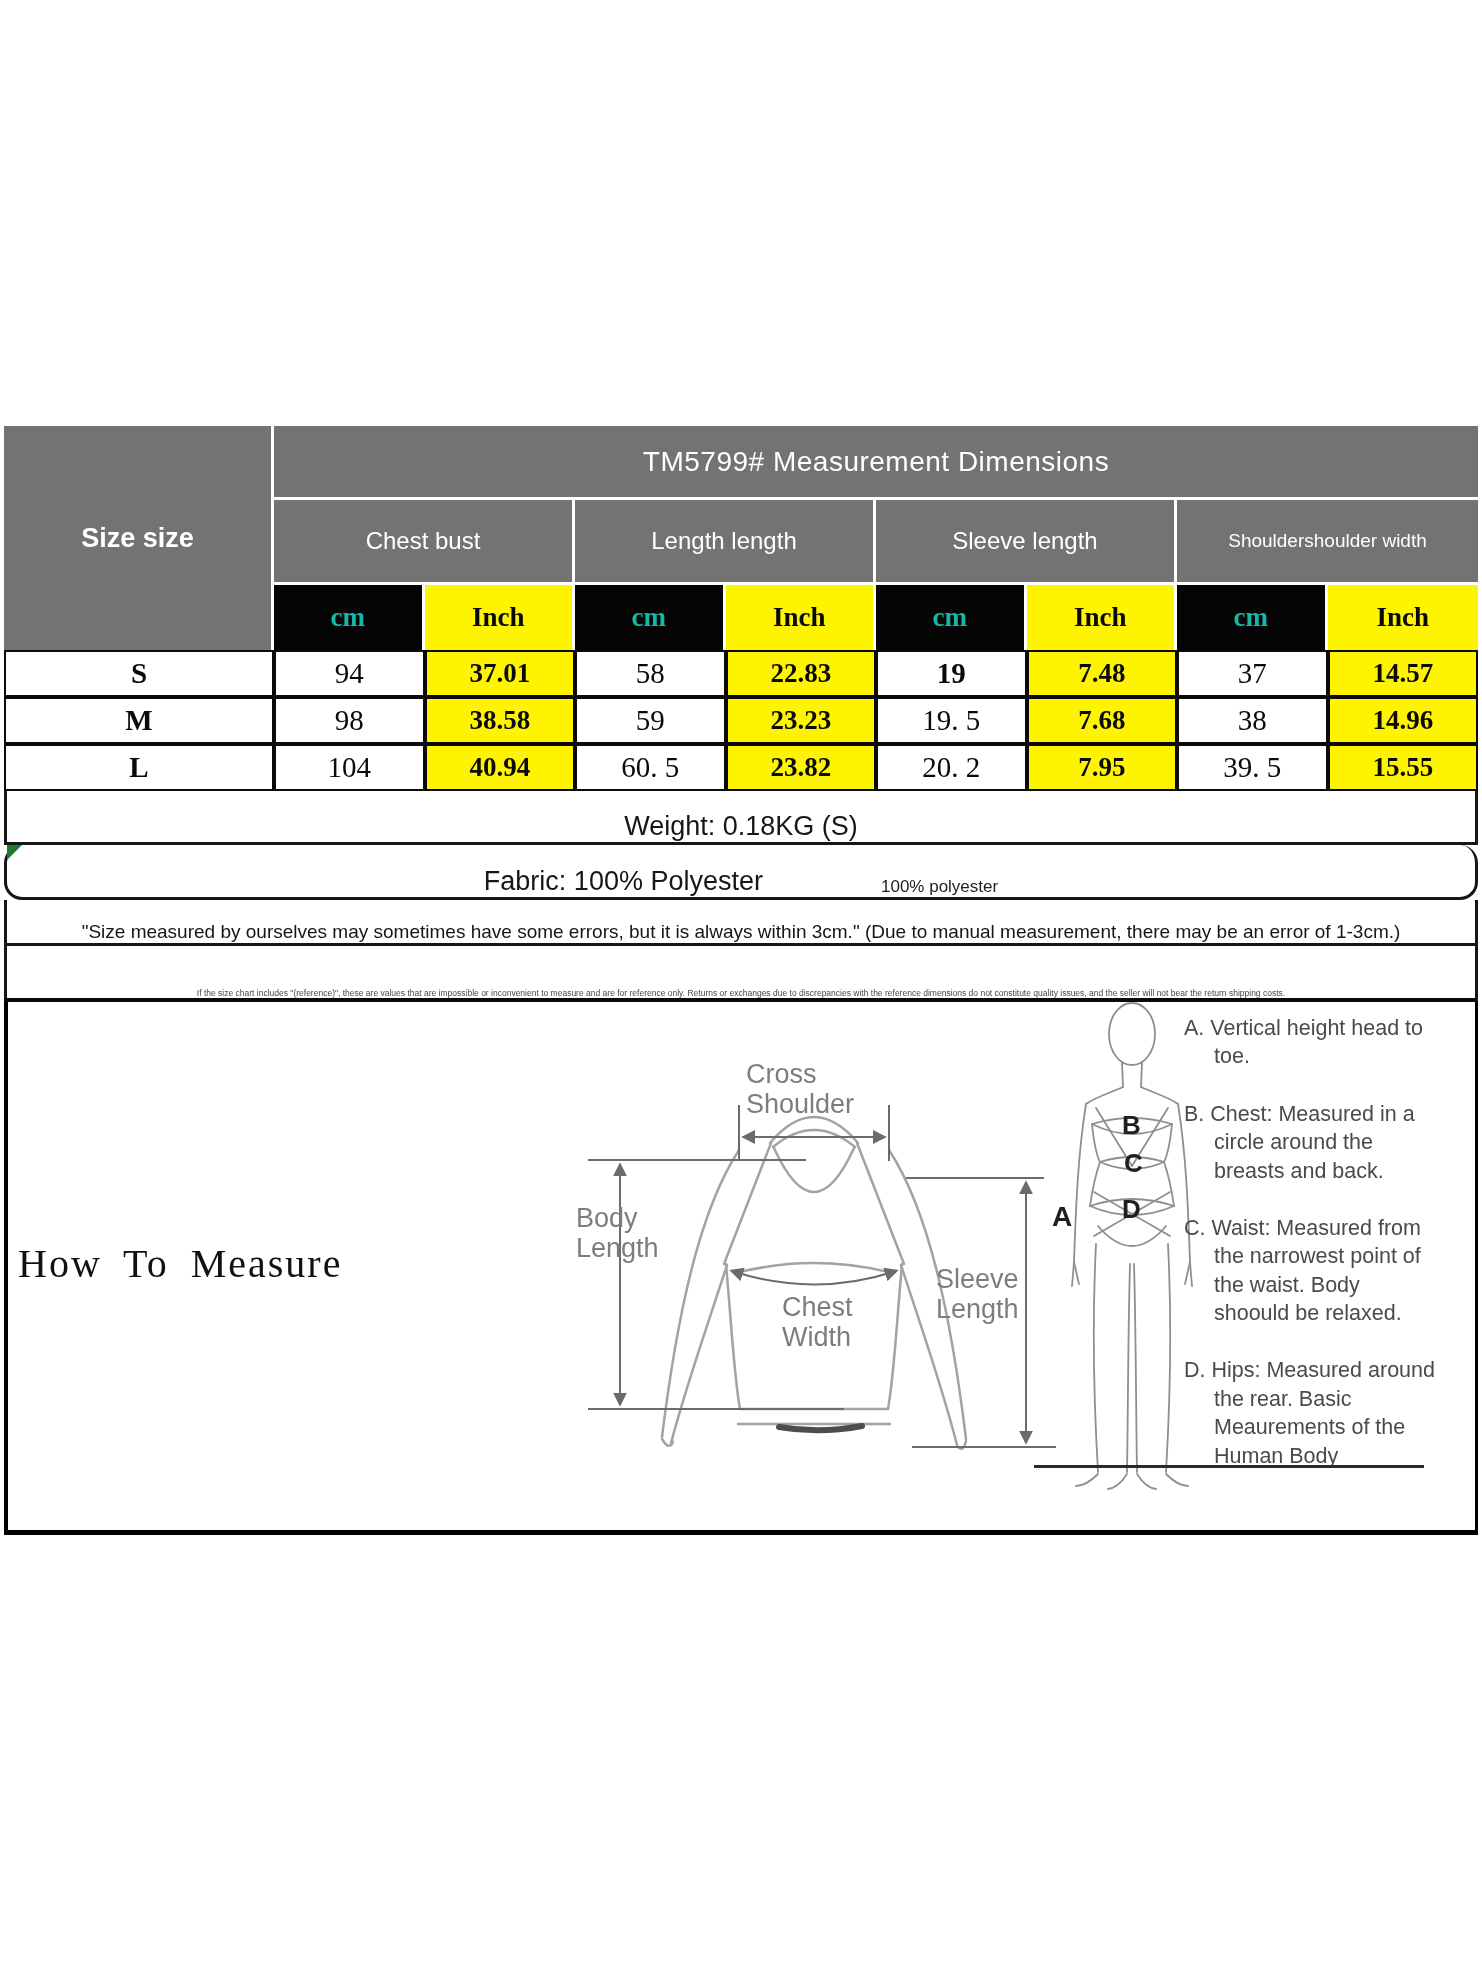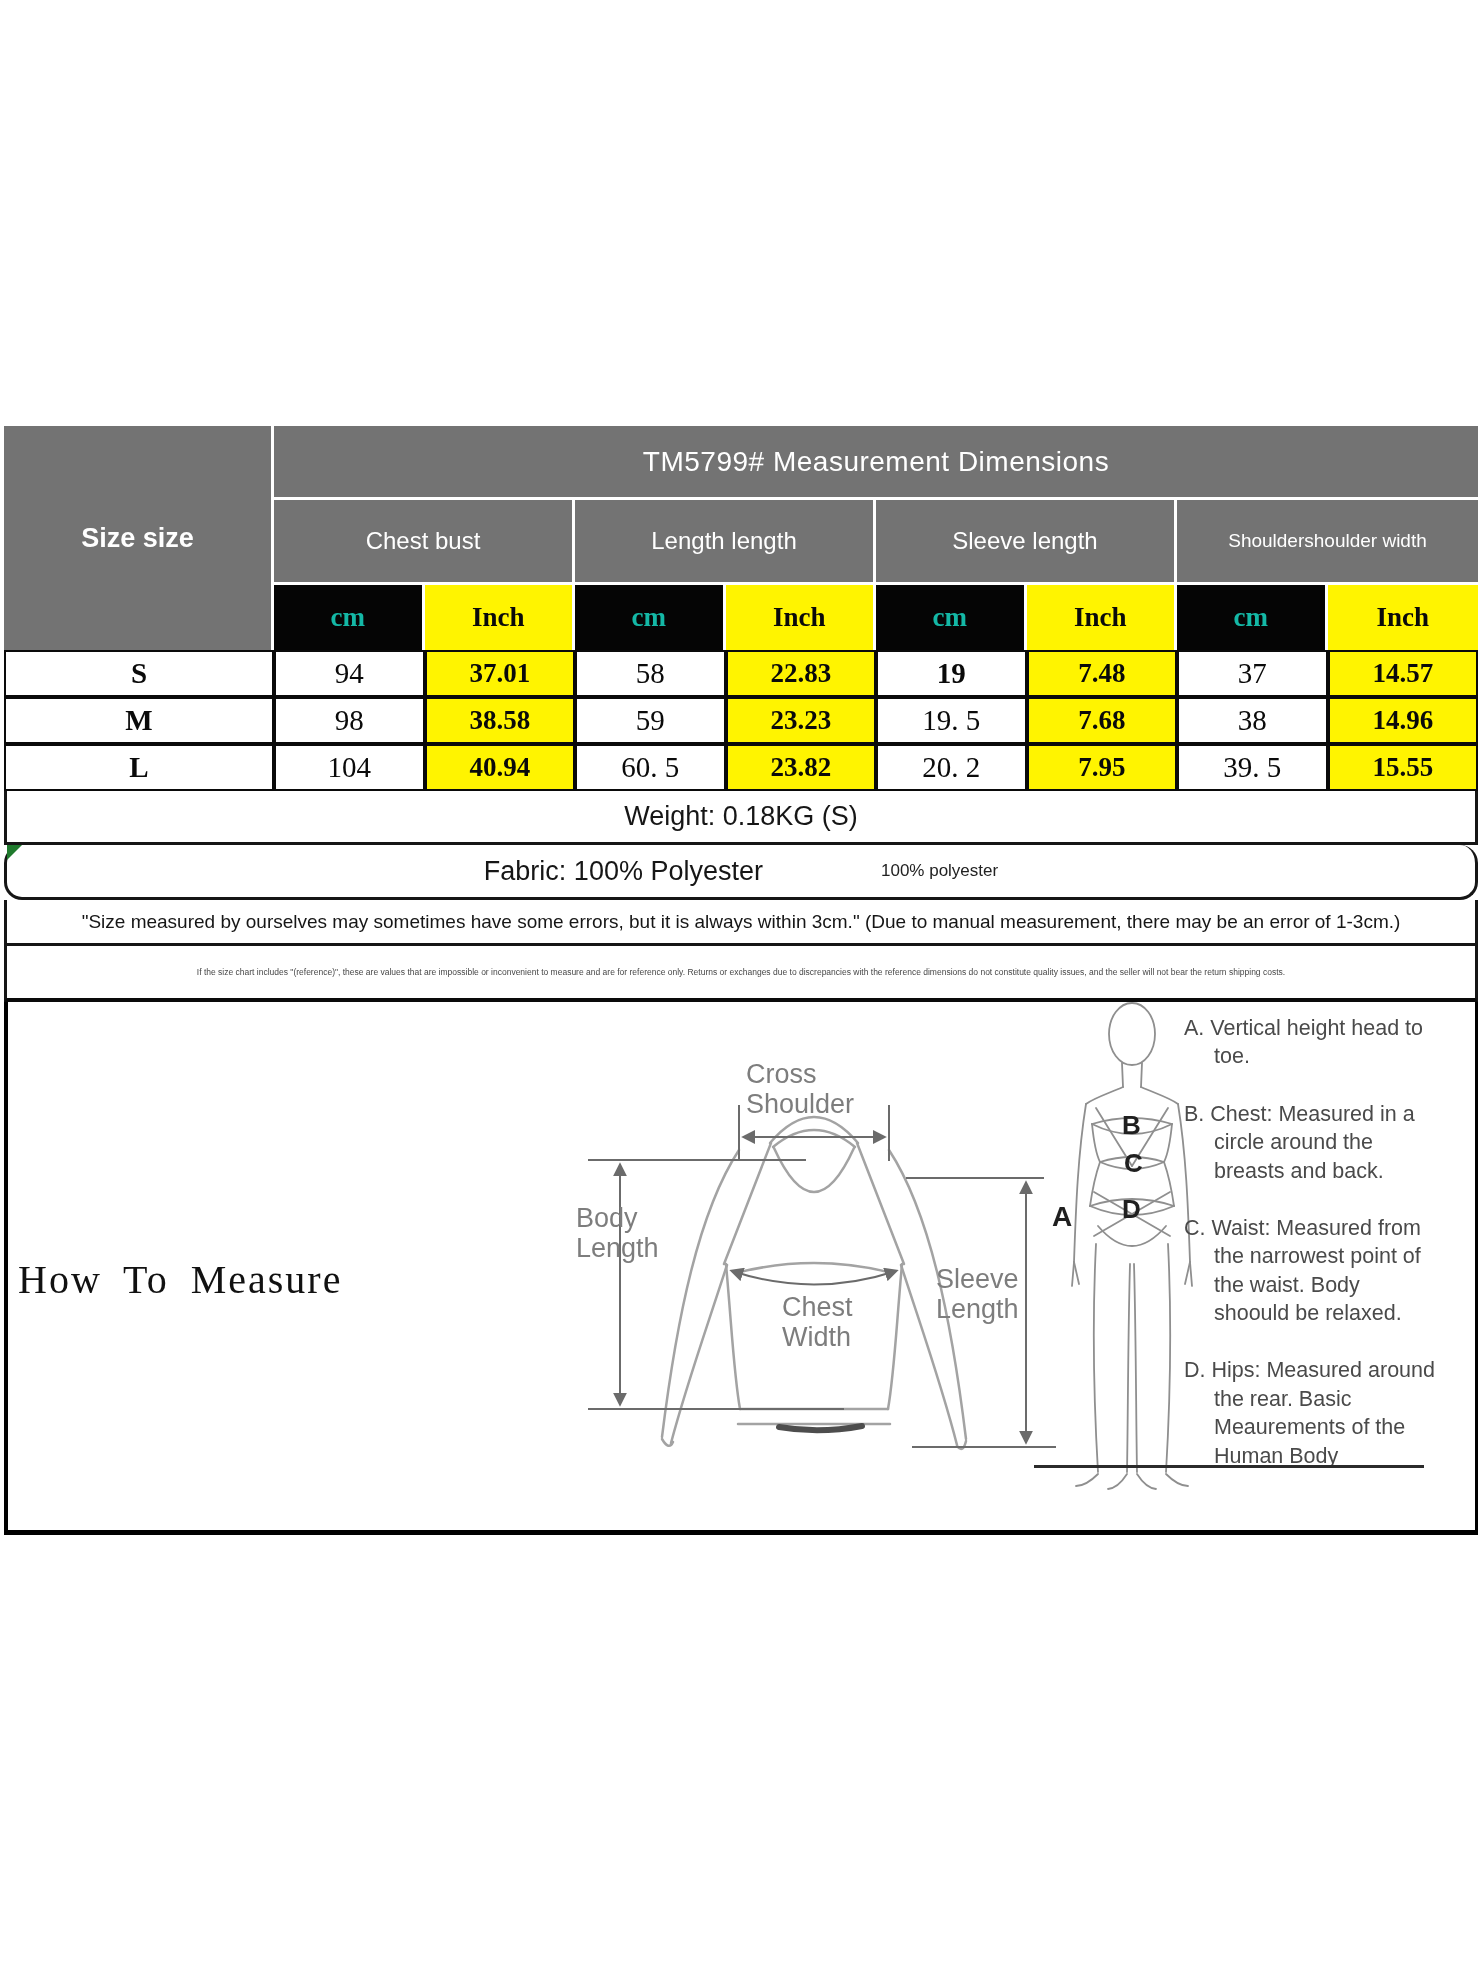--- a/index.html
+++ b/index.html
@@ -16,31 +16,31 @@
   .ucell{grid-row:3;display:flex;align-items:center;justify-content:center;
          font-family:"Liberation Serif",serif;font-weight:bold;font-size:27px;border-right:3px solid #ffffff;}
   .ucell.cm{background:#050505;color:#14b8a6;}
   .ucell.inch{background:var(--highlight,#fff400);color:#0a0a0a;}
   .ucell.lastu{border-right:none;}
   .dcell{background:#ffffff;color:#0a0a0a;display:flex;align-items:center;justify-content:center;
          border:2px solid #0a0a0a;font-family:"Liberation Serif",serif;font-size:29px;}
   .dcell.inchv{background:var(--highlight,#fff400);font-weight:bold;font-size:27px;}
   .dcell.sizel{font-size:29px;font-weight:600;}
   .textrow{position:relative;background:#ffffff;border-left:3px solid #161616;border-right:3px solid #161616;
-           border-bottom:3px solid #161616;display:flex;align-items:center;justify-content:center;color:#161616;}
+           border-bottom:3px solid #161616;display:flex;align-items:flex-end;justify-content:center;color:#161616;}
   .row-weight{height:51px;font-size:27px;}
   .row-fabric{height:52px;font-size:27px;border-radius:18px;}
   .fabric-note{font-size:17px;color:#222;margin-left:118px;}
   .row-quote{height:43px;font-size:19px;border-bottom:3px solid #161616;}
   .row-fine{height:52px;font-size:8.5px;color:#474747;border-bottom:4px solid #0a0a0a;}
   .greentri{position:absolute;left:0;top:0;width:15px;height:15px;background:#1f7a2d;
             clip-path:polygon(0 0,100% 0,0 100%);}
   .measure{position:relative;height:528px;background:#ffffff;border-left:4px solid #000;
            border-right:3px solid #000;border-bottom:5px solid #000;}
-  .howto{position:absolute;left:10px;top:254px;font-family:"Liberation Serif",serif;
+  .howto{position:absolute;left:10px;top:238px;font-family:"Liberation Serif",serif;
          font-size:40px;color:#111;letter-spacing:2px;word-spacing:10px;white-space:nowrap;}
   .garment-svg{position:absolute;left:566px;top:49px;width:500px;height:440px;}
   .figure-svg{position:absolute;left:1044px;top:-8px;width:160px;height:510px;}
   .instructions{position:absolute;left:1176px;top:12px;width:256px;color:#4a4a4a;
                 font-size:21.5px;line-height:1.32;}
   .instr{padding-left:30px;text-indent:-30px;margin-bottom:29px;}
   .underline{position:absolute;left:1026px;top:463px;width:390px;height:3px;background:#2b2b2b;}
   svg text{font-family:"Liberation Sans",sans-serif;}
   .sketch{stroke:#a3a3a3;stroke-width:2.5;fill:none;stroke-linecap:round;}
   .marks{stroke:#6b6b6b;stroke-width:2;fill:none;}

